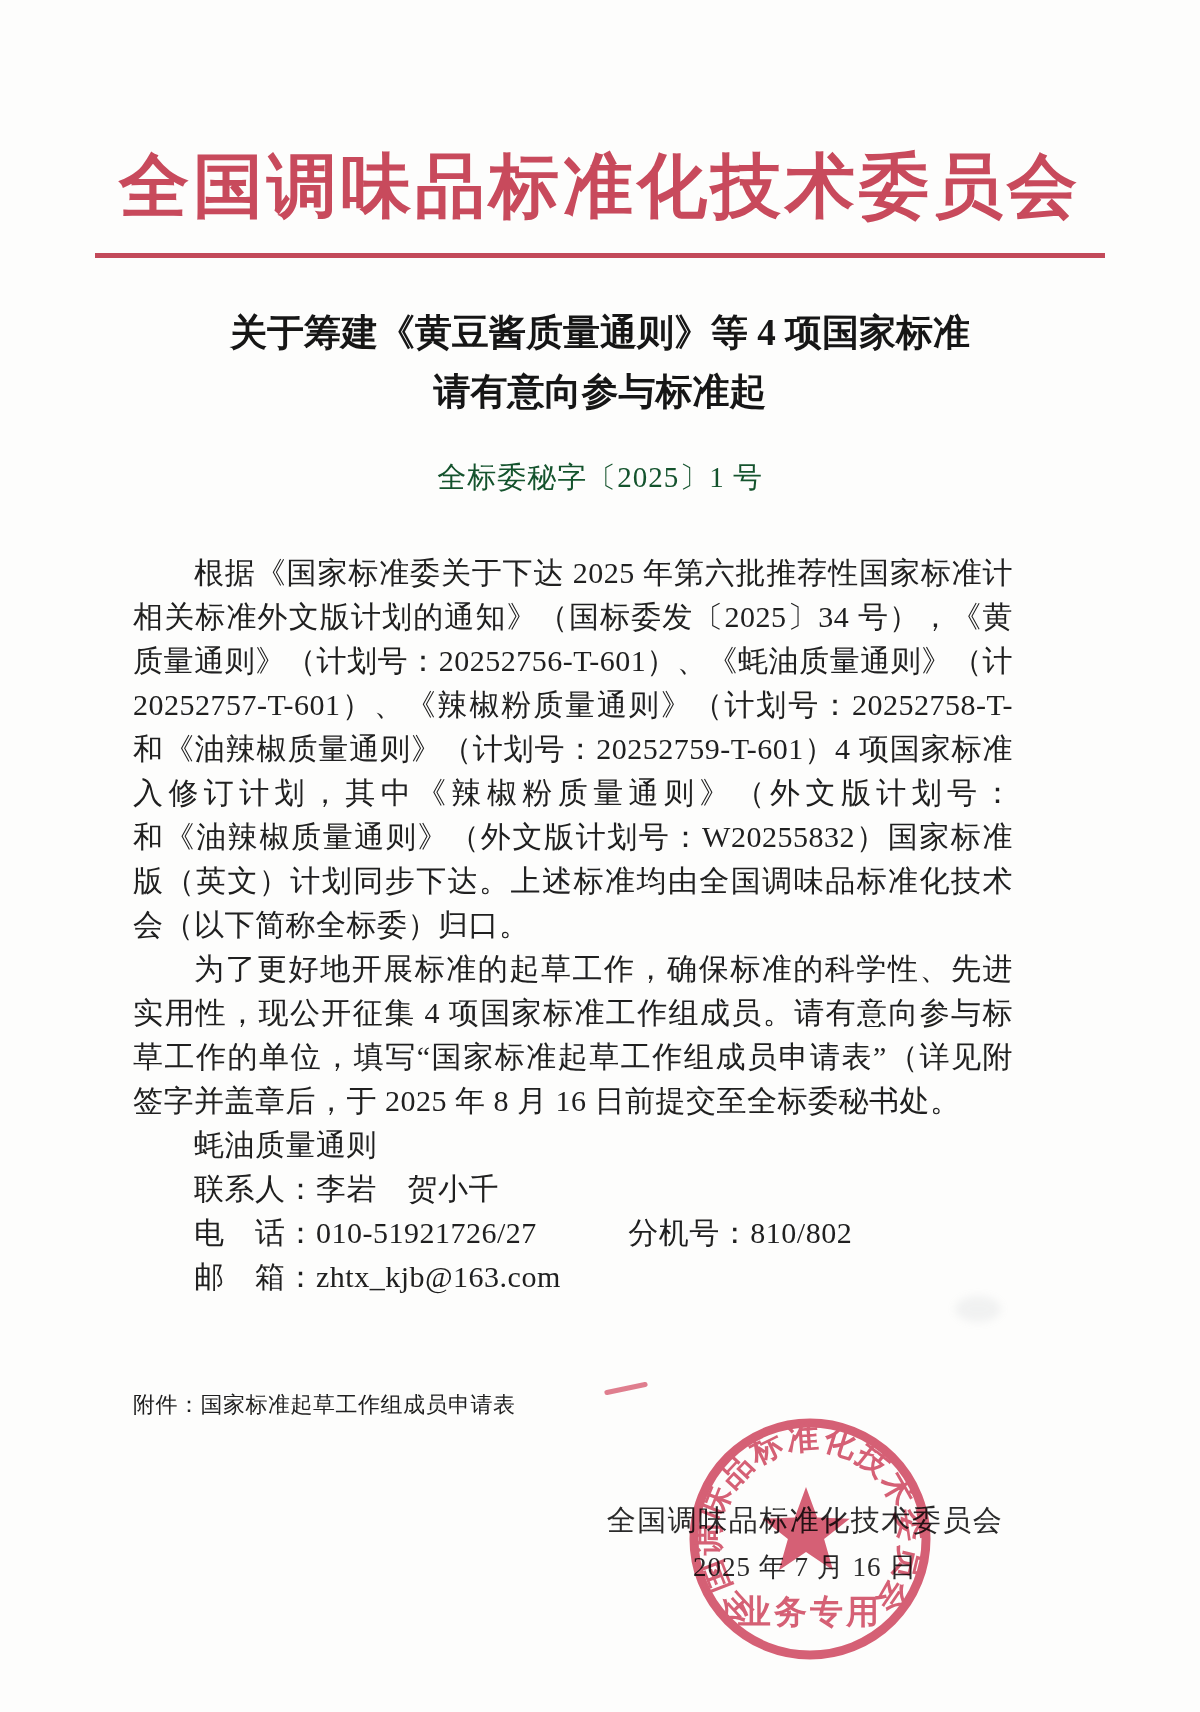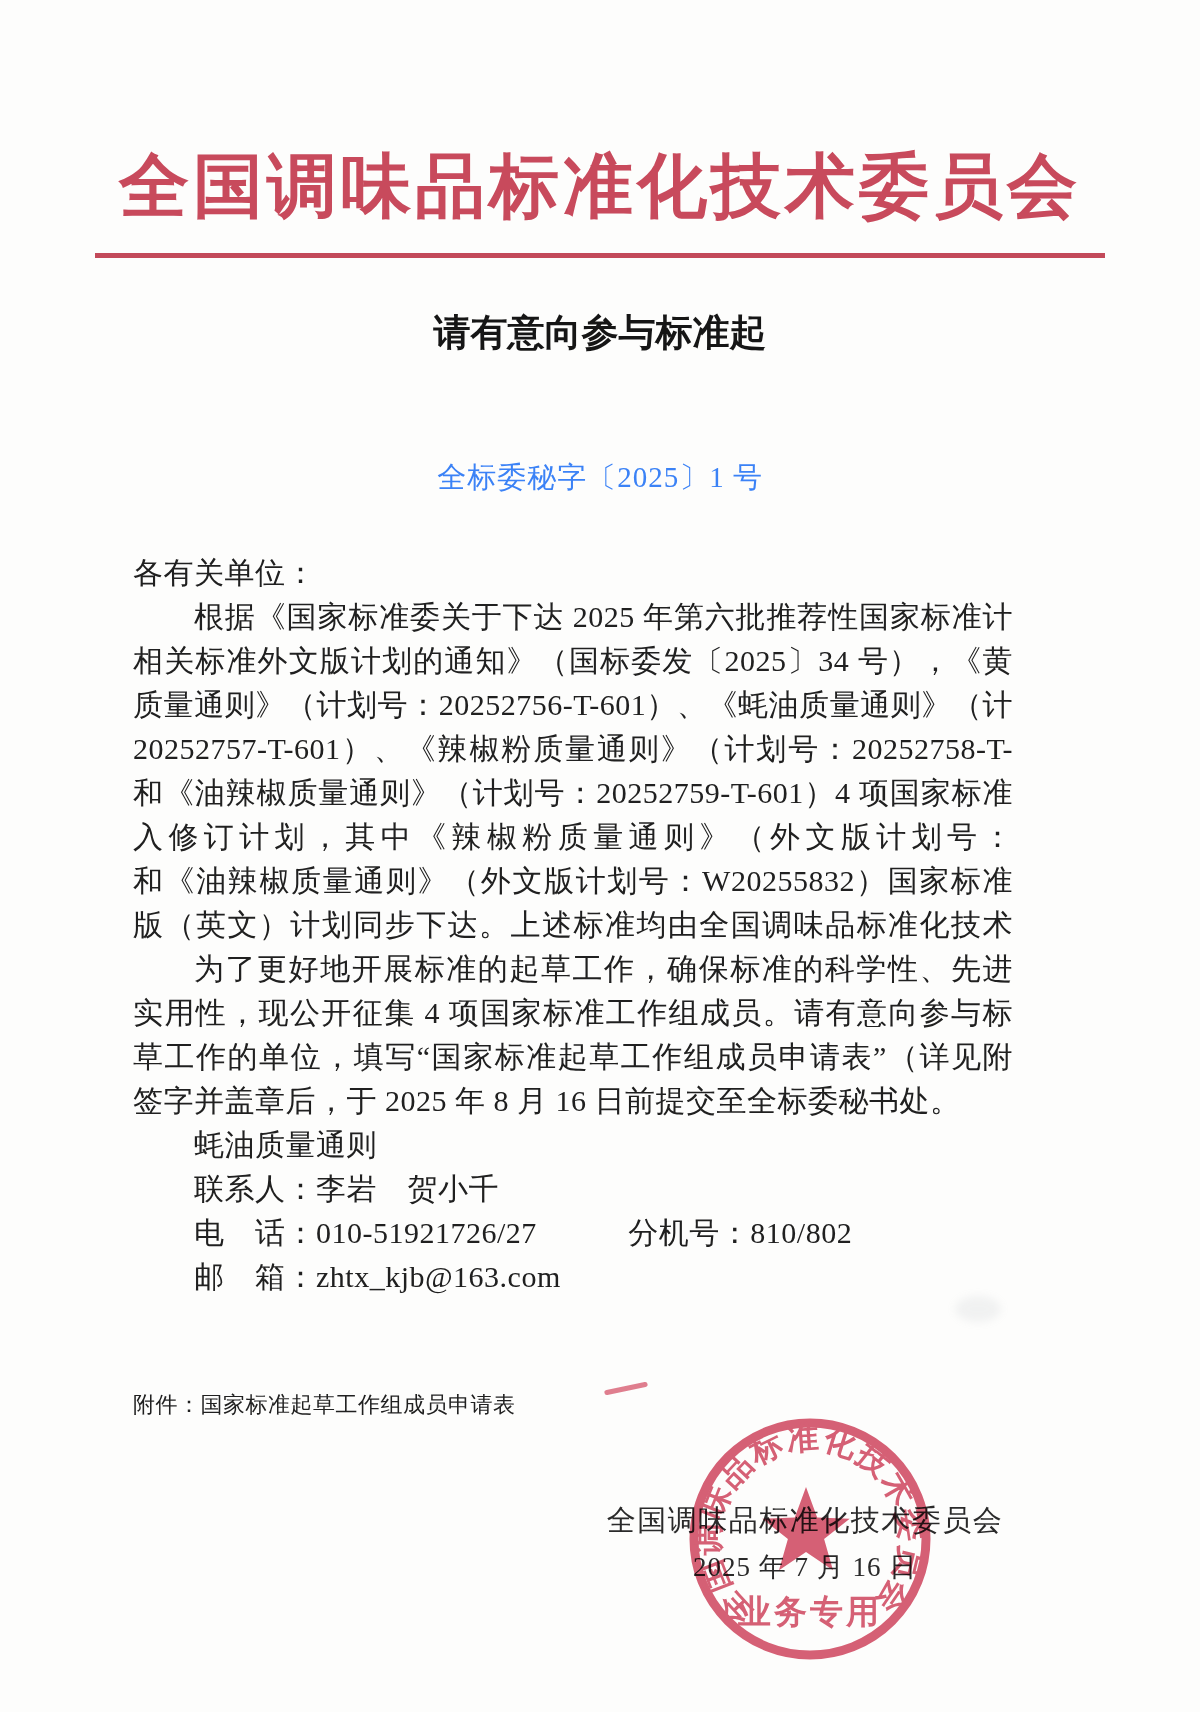--- a/index.html
+++ b/index.html
@@ -24,21 +24,21 @@
     position:absolute;top:253px;left:95px;width:1010px;height:5px;
     background:var(--rule_red);
   }
   .title-block{
     position:absolute;top:303px;left:100px;width:1000px;
     text-align:center;font-weight:700;font-size:37px;line-height:59px;
     color:#161616;
   }
   .doc-number{
     position:absolute;top:458px;left:100px;width:1000px;
-    text-align:center;font-size:29px;letter-spacing:1px;color:#3b82f6;
+    text-align:center;font-size:29px;letter-spacing:1px;color:#14532d;
   }
   .body-block{
     position:absolute;top:551px;left:133px;width:880px;
     font-size:30px;line-height:44px;letter-spacing:.5px;color:#202020;
   }
   .bl{height:44px;white-space:nowrap;}
   .bl.j{white-space:normal;text-align:justify;text-align-last:justify;overflow:hidden;}
   .bl.i{text-indent:61px;}
   .attachment-line{
     position:absolute;top:1390px;left:133px;width:880px;
@@ -72,35 +72,36 @@
 </head>
 <body>
 
 <div class="page">
 
   <div class="org-header">全国调味品标准化技术委员会</div>
 
   <div class="red-rule"></div>
 
   <div class="title-block">
+    <div>关于筹建《黄豆酱质量通则》等 4 项国家标准</div>
     <div>请有意向参与标准起</div>
   </div>
 
   <div class="doc-number">全标委秘字〔2025〕1 号</div>
 
   <div class="body-block">
-    <div class="bl">各有关单位：</div>
     <div class="bl j i">根据《国家标准委关于下达 2025 年第六批推荐性国家标准计划及</div>
     <div class="bl j">相关标准外文版计划的通知》（国标委发〔2025〕34 号），《黄豆酱</div>
     <div class="bl j">质量通则》（计划号：20252756-T-601）、《蚝油质量通则》（计划号：</div>
     <div class="bl j">20252757-T-601）、《辣椒粉质量通则》（计划号：20252758-T-601）</div>
     <div class="bl j">和《油辣椒质量通则》（计划号：20252759-T-601）4 项国家标准被列</div>
     <div class="bl j">入修订计划，其中《辣椒粉质量通则》（外文版计划号：W20255828）</div>
     <div class="bl j">和《油辣椒质量通则》（外文版计划号：W20255832）国家标准外文</div>
     <div class="bl j">版（英文）计划同步下达。上述标准均由全国调味品标准化技术委员</div>
+    <div class="bl">会（以下简称全标委）归口。</div>
     <div class="bl j i">为了更好地开展标准的起草工作，确保标准的科学性、先进性和</div>
     <div class="bl j">实用性，现公开征集 4 项国家标准工作组成员。请有意向参与标准起</div>
     <div class="bl j">草工作的单位，填写“国家标准起草工作组成员申请表”（详见附件），</div>
     <div class="bl">签字并盖章后，于 2025 年 8 月 16 日前提交至全标委秘书处。</div>
     <div class="bl i">蚝油质量通则</div>
     <div class="bl i">联系人：李岩　贺小千</div>
     <div class="bl i">电　话：010-51921726/27　　　分机号：810/802</div>
     <div class="bl i">邮　箱：zhtx_kjb@163.com</div>
   </div>
 

